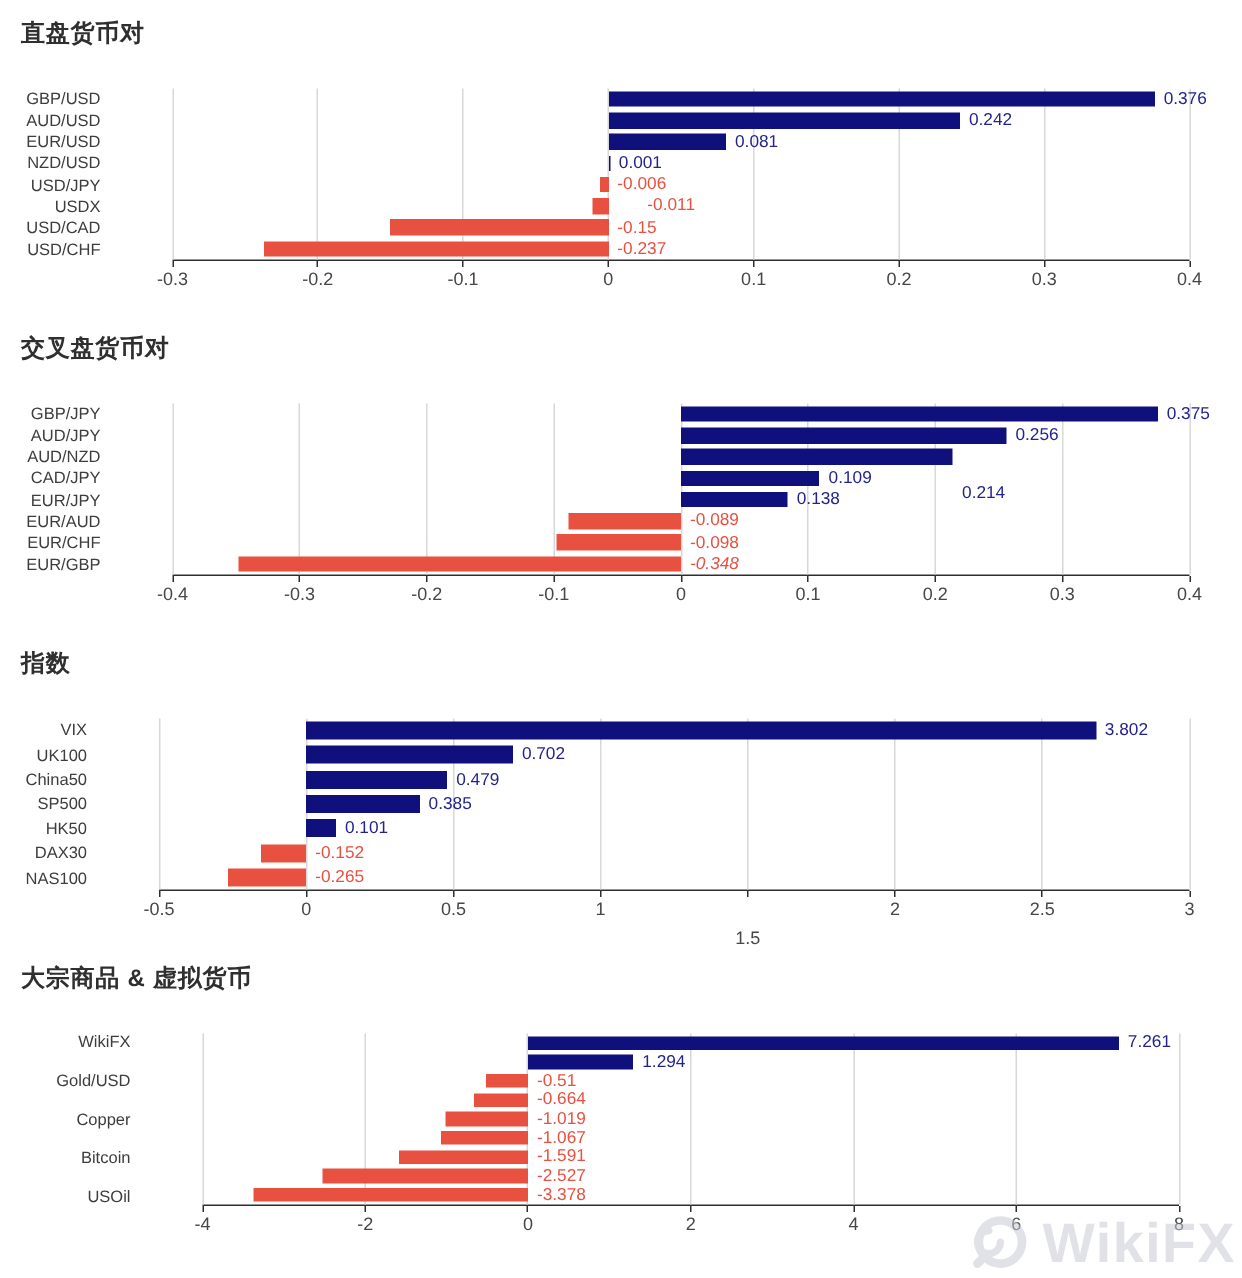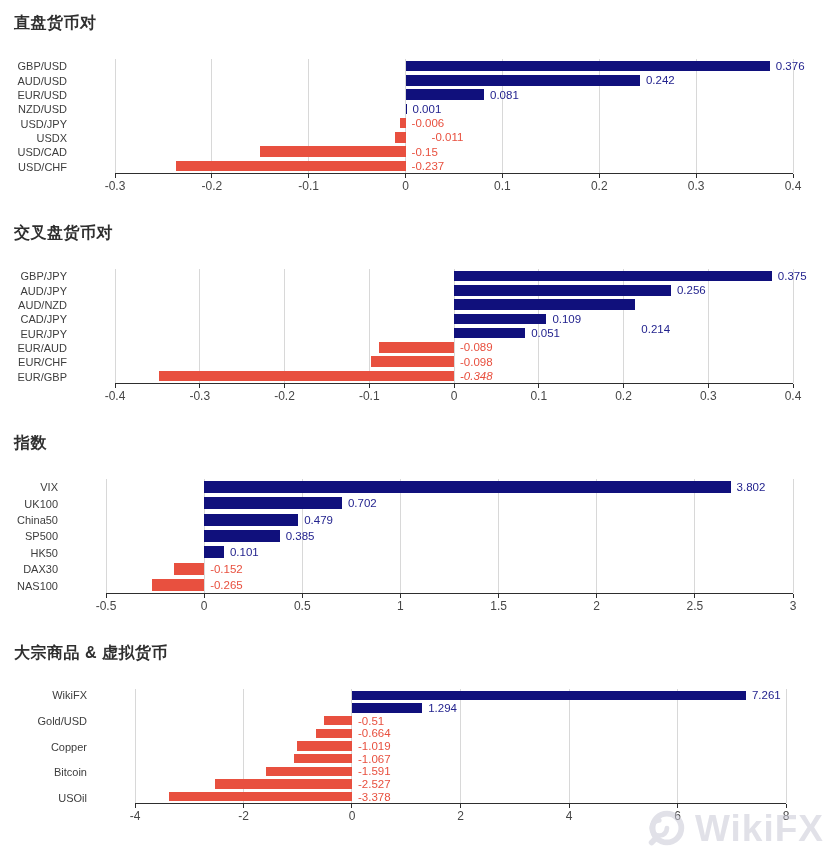--- a/index.html
+++ b/index.html
@@ -219,21 +219,21 @@
               <div class="row">
                 <div class="bar" style="left: 50%; width: 26.75%; background: rgb(16, 16, 124);"></div>
                 <div class="val" style="left: calc(76.75% + 6px); color: rgb(35, 35, 142); margin-top: 24px;">0.214</div>
               </div>
               <div class="row">
                 <div class="bar" style="left: 50%; width: 13.625%; background: rgb(16, 16, 124);"></div>
                 <div class="val" style="left: calc(63.625% + 6px); color: rgb(35, 35, 142);">0.109</div>
               </div>
               <div class="row">
                 <div class="bar" style="left: 50%; width: 10.5%; background: rgb(16, 16, 124);"></div>
-                <div class="val" style="left: calc(60.5% + 6px); color: rgb(35, 35, 142);">0.051</div>
+                <div class="val" style="left: calc(60.5% + 6px); color: rgb(35, 35, 142);">0.138</div>
               </div>
               <div class="row">
                 <div class="bar" style="left: 38.875%; width: 11.125%; background: rgb(232, 80, 63);"></div>
                 <div class="val" style="left: calc(50% + 6px); color: rgb(232, 80, 63);">-0.089</div>
               </div>
               <div class="row">
                 <div class="bar" style="left: 37.75%; width: 12.25%; background: rgb(232, 80, 63);"></div>
                 <div class="val" style="left: calc(50% + 6px); color: rgb(232, 80, 63);">-0.098</div>
               </div>
               <div class="row">
@@ -322,21 +322,21 @@
           <div class="axis">
             <div class="tickmark" style="left: calc(0% - 0.5px);"></div>
             <div class="ticklabel" style="left: 0%;">-0.5</div>
             <div class="tickmark" style="left: calc(14.2857% - 0.5px);"></div>
             <div class="ticklabel" style="left: 14.2857%;">0</div>
             <div class="tickmark" style="left: calc(28.5714% - 0.5px);"></div>
             <div class="ticklabel" style="left: 28.5714%;">0.5</div>
             <div class="tickmark" style="left: calc(42.8571% - 0.5px);"></div>
             <div class="ticklabel" style="left: 42.8571%;">1</div>
             <div class="tickmark" style="left: calc(57.1429% - 0.5px);"></div>
-            <div class="ticklabel" style="left: 57.1429%;">1.5</div>
+            <div class="ticklabel" style="left: 57.1429%; margin-top: 19px;">1.5</div>
             <div class="tickmark" style="left: calc(71.4286% - 0.5px);"></div>
             <div class="ticklabel" style="left: 71.4286%;">2</div>
             <div class="tickmark" style="left: calc(85.7143% - 0.5px);"></div>
             <div class="ticklabel" style="left: 85.7143%;">2.5</div>
             <div class="tickmark" style="left: calc(100% - 0.5px);"></div>
             <div class="ticklabel" style="left: 100%;">3</div>
           </div>
         </div>
       </div>
   </section>

